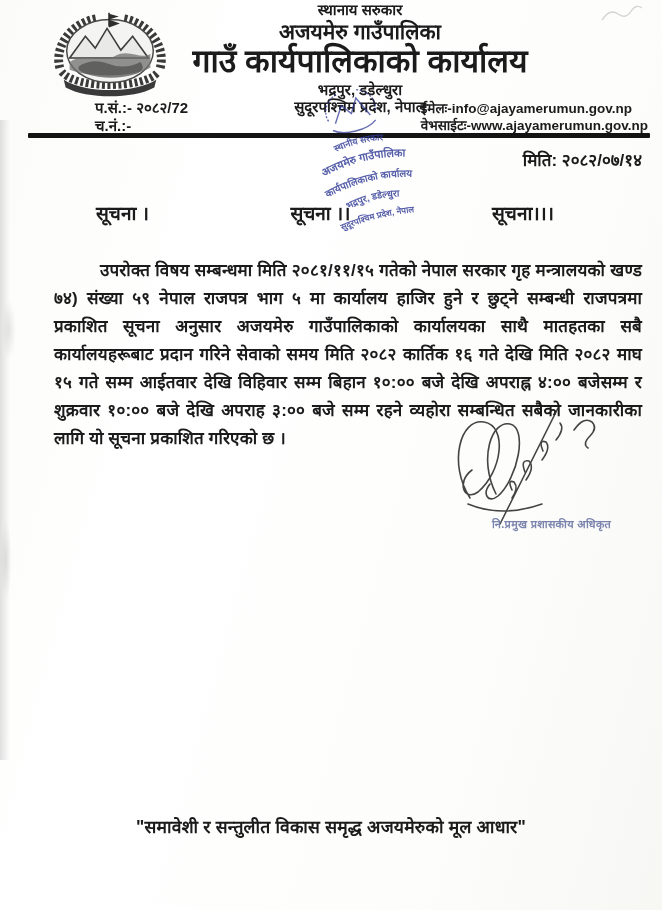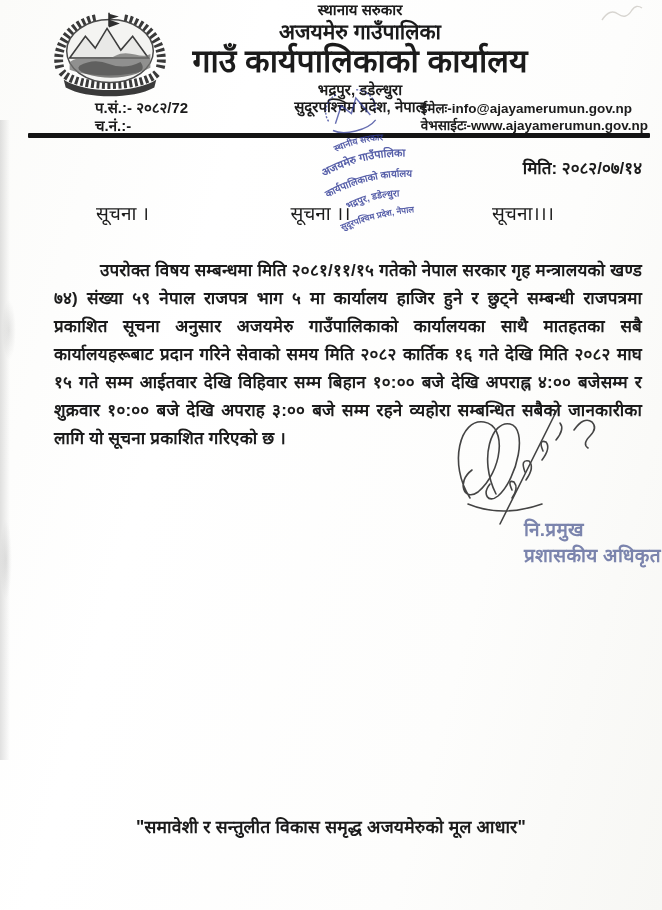--- a/index.html
+++ b/index.html
@@ -24,31 +24,31 @@
   .office-line{font-size:32px;font-weight:700;margin-top:1px;}
   .addr1{font-size:15px;font-weight:600;margin-top:2px;}
   .addr2{font-size:15px;font-weight:600;}
   .ref-block{position:absolute;left:95px;top:99px;font-size:15px;font-weight:700;line-height:18px;}
   .contact-block{position:absolute;right:14px;top:100px;font-size:13.5px;font-weight:700;line-height:17px;text-align:left;}
   .rule{position:absolute;left:28px;top:133px;width:622px;height:5px;background:#141414;border-radius:1px;}
 
   .stamp{position:absolute;left:294px;top:84px;width:140px;height:160px;transform:rotate(-14deg);opacity:.82;}
   .stamp text{fill:#313b96;font-weight:700;}
 
-  .date-line{position:absolute;right:20px;top:156px;font-size:17px;font-weight:700;}
+  .date-line{position:absolute;right:20px;top:148px;font-size:17px;font-weight:700;}
 
   .notices{position:absolute;left:96px;top:200px;width:458px;display:flex;justify-content:space-between;}
-  .notice-h{font-size:19px;font-weight:400;}
+  .notice-h{font-size:19px;font-weight:700;}
 
   .body-text{position:absolute;left:54px;top:240px;width:588px;
     font-size:17px;font-weight:600;line-height:28px;
     text-align:justify;text-indent:46px;letter-spacing:.2px;}
 
   .signature{position:absolute;left:408px;top:402px;width:220px;height:130px;}
-  .sig-caption{position:absolute;left:492px;top:516px;font-size:19px;font-weight:700;color:#7b84ad;letter-spacing:.3px;margin-left:32px;}
+  .sig-caption{position:absolute;left:492px;top:516px;font-size:11px;font-weight:700;color:#7b84ad;letter-spacing:.3px;}
 
   .footer-quote{position:absolute;left:0;top:814px;width:662px;text-align:center;
     font-size:17.5px;font-weight:700;letter-spacing:.2px;}
 </style>
 </head>
 <body>
 
 <div class="page">
 
   <div class="smudge-left"></div>

